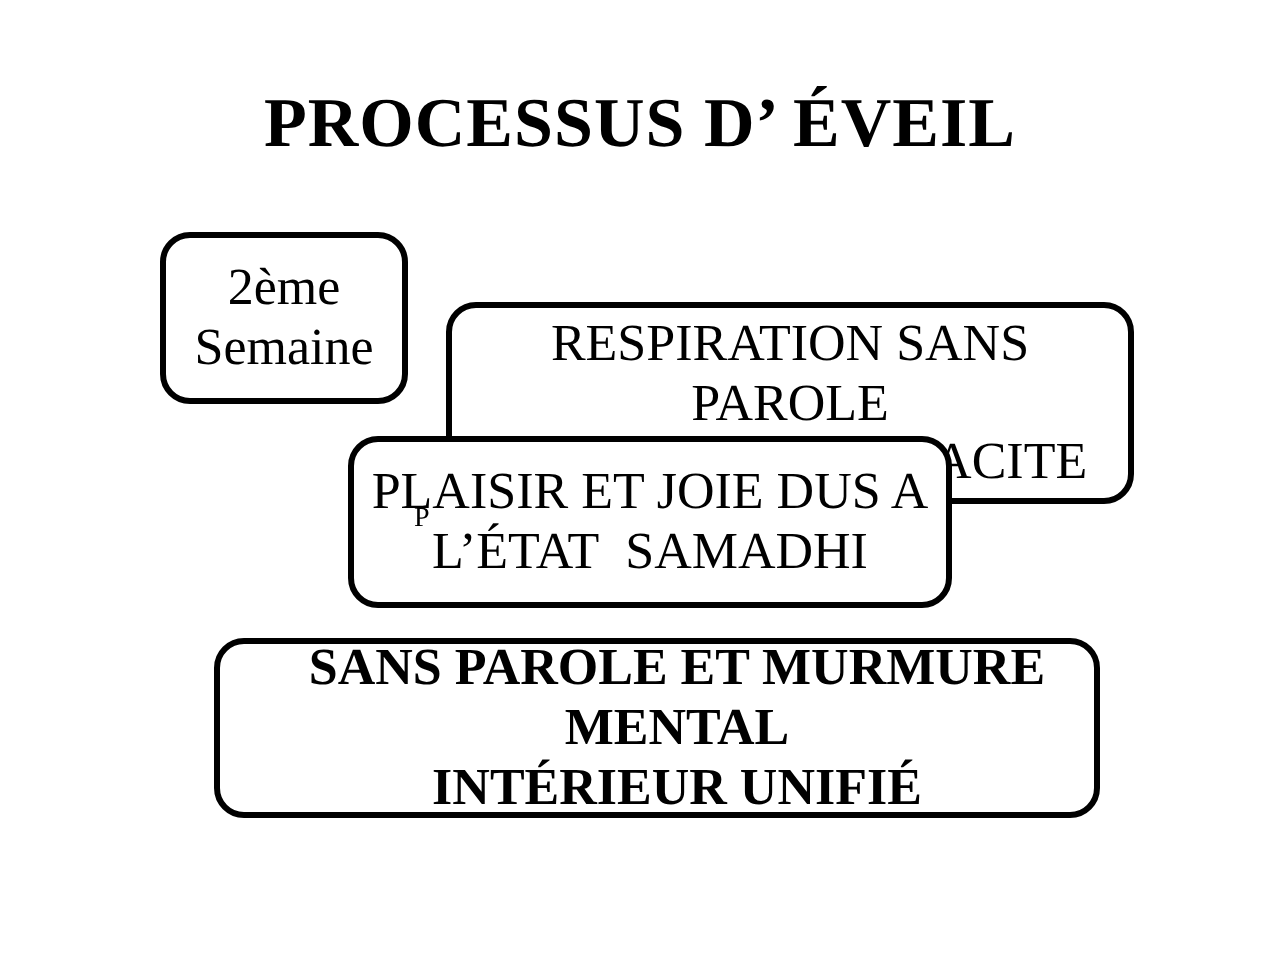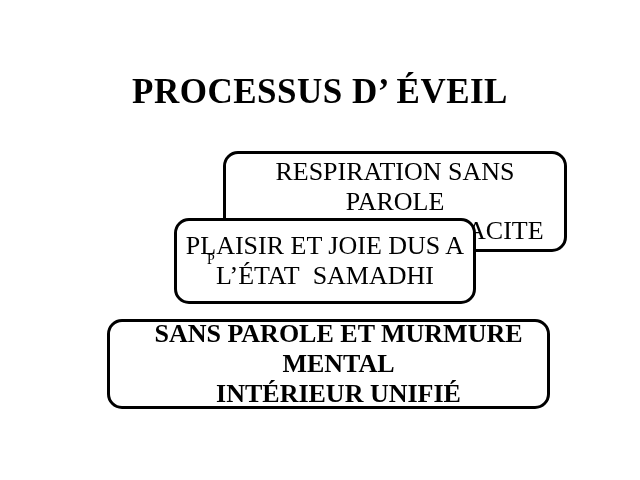--- a/index.html
+++ b/index.html
@@ -20,21 +20,20 @@
     position: absolute;
     left: 0;
     top: 44px;
     width: 100%;
     text-align: center;
     font-size: 35px;
     font-weight: bold;
     line-height: 1;
     letter-spacing: 0.5px;
     white-space: pre;
-    margin-top: 30px;
   }
   .box {
     position: absolute;
     box-sizing: border-box;
     border: 3px solid #000000;
     border-radius: 15px;
     background: #ffffff;
     display: flex;
     align-items: center;
     justify-content: center;
@@ -63,20 +62,24 @@
     font-weight: normal;
   }
 </style>
 </head>
 <body>
 
 <div class="slide">
 
   <div class="slide-title">PROCESSUS D’ ÉVEIL</div>
 
+  <div class="box box-week">
+    <span class="box-text">2ème
+Semaine</span>
+  </div>
 
   <div class="box box-respiration">
     <span class="box-text">RESPIRATION SANS
 PAROLE
 CONNAISSANCE TACITE</span>
   </div>
 
   <div class="box box-plaisir">
     <span class="box-text">PLAISIR ET JOIE DUS A
 L’ÉTAT&nbsp; SAMADHI</span>

